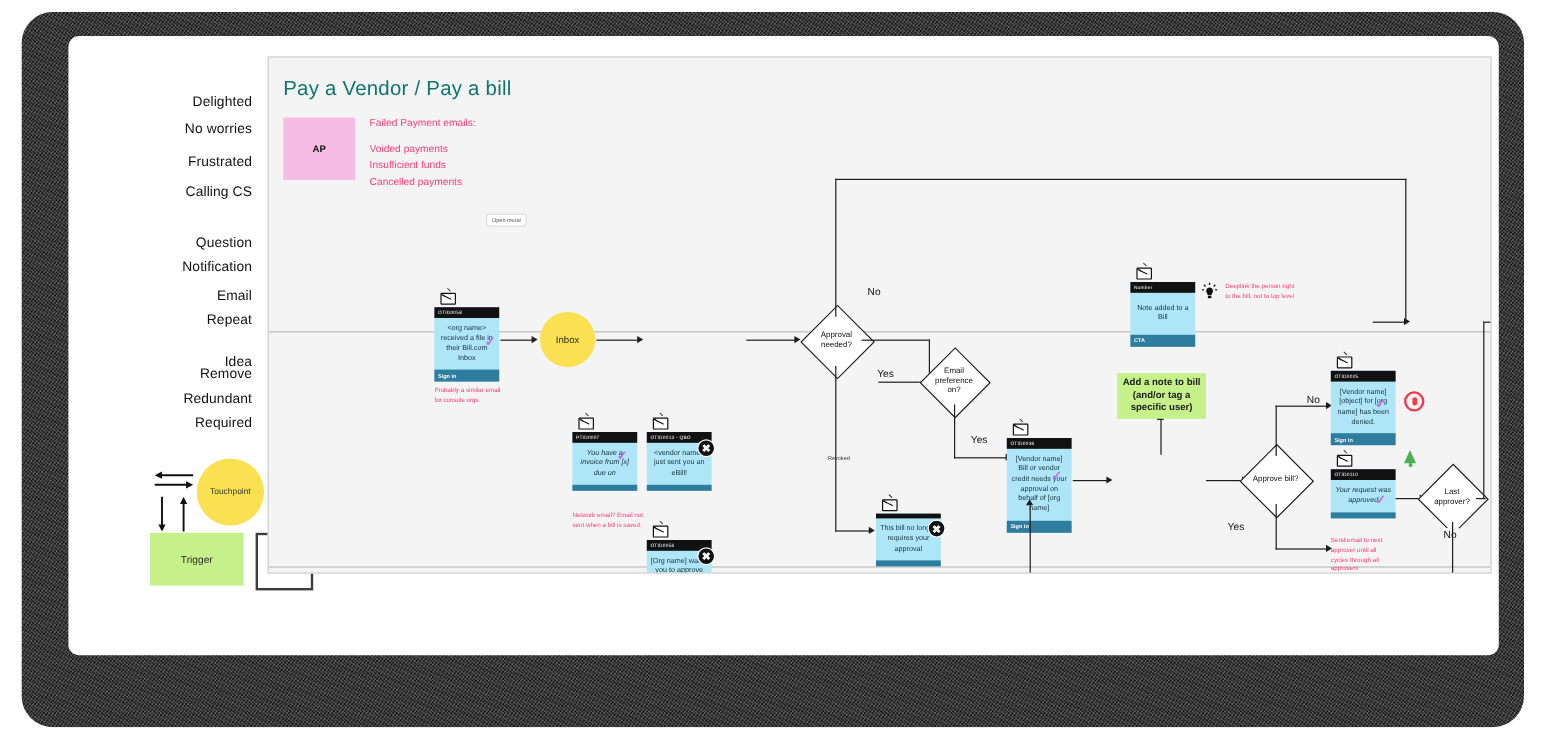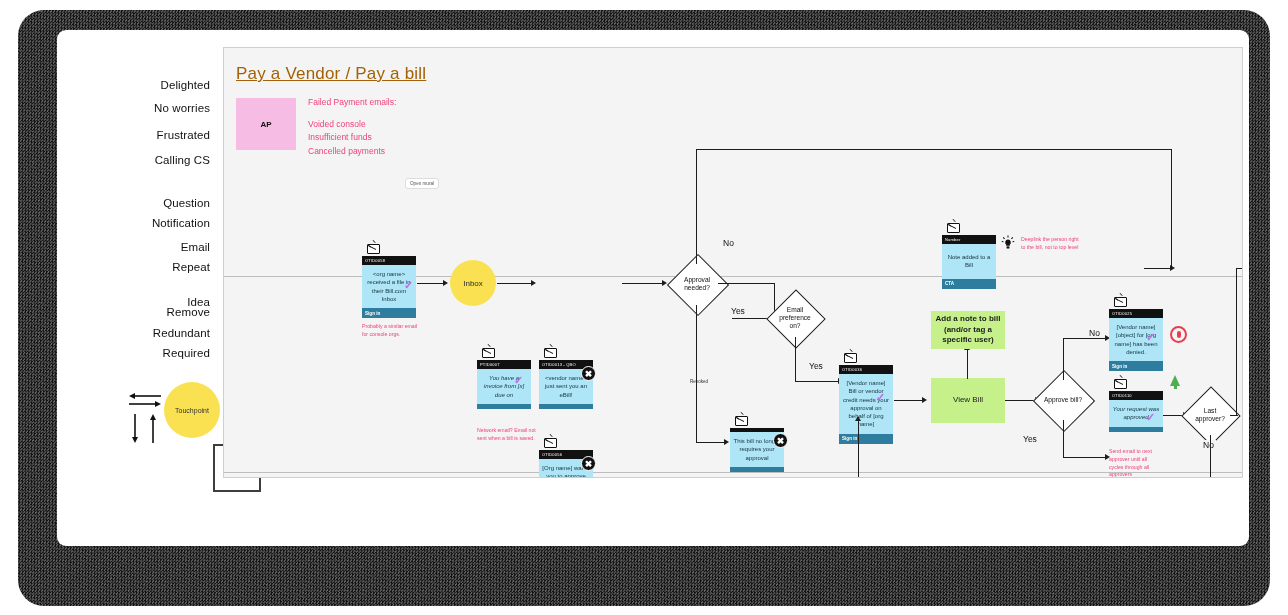--- a/index.html
+++ b/index.html
@@ -50,21 +50,21 @@
     display:flex;align-items:center;justify-content:center;font-size:7px;color:#333;}
   .sh-email{position:absolute;left:106px;top:0px;width:50px;height:47px;background:#AEE5F7;
     display:flex;align-items:center;justify-content:center;font-size:8px;color:#2a2a2a;}
   .sh-trigger{position:absolute;left:0px;top:62px;width:78px;height:44px;background:#C6F18A;
     display:flex;align-items:center;justify-content:center;font-size:8.5px;color:#2a2a2a;}
   .sh-note{position:absolute;left:88px;top:62px;width:44px;height:44px;background:#fff;border:2.5px solid #3d3d3d;
     display:flex;align-items:center;justify-content:center;font-size:8px;color:#2a2a2a;}
 
   
   .canvas{position:absolute;left:166px;top:17px;width:1018px;height:429px;background:#F4F4F4;border:1px solid #CFCFCF;overflow:hidden;}
-  .canvas-title{position:absolute;left:12px;top:16px;font-size:17px;color:#a16207;letter-spacing:.2px;text-decoration:underline;}
+  .canvas-title{position:absolute;left:12px;top:16px;font-size:17px;color:#0f766e;letter-spacing:.2px;}
   .ap-box{position:absolute;left:12px;top:50px;width:60px;height:52px;background:#F7BCE4;
     display:flex;align-items:center;justify-content:center;font-size:8px;font-weight:bold;color:#111;}
   .failed{position:absolute;left:84px;top:48px;font-size:8.5px;color:#F0427A;line-height:1.55;}
   .failed .hd{margin-bottom:9px;}
   .open-mural{position:absolute;left:181px;top:130px;font-size:4.6px;color:#555;background:#fff;border:1px solid #ddd;
     border-radius:3px;padding:2px 4px;}
 
   
   .node{position:absolute;box-sizing:border-box;}
   .trigger{background:#C6F18A;display:flex;align-items:center;justify-content:center;text-align:center;
@@ -272,40 +272,43 @@
             <path d="M28 53 V29" stroke="#111" stroke-width="1.6"></path>
               <path d="M28 24 L25 30 L31 30 Z" fill="#111"></path>
           </svg>
         </div>
         <div class="sh-circle">
           <span>Touchpoint</span>
         </div>
         <div class="sh-email">
           <span>Email</span>
         </div>
+        <div class="sh-trigger">
+          <span>Trigger</span>
+        </div>
         <div class="sh-note">
           <span>Note</span>
         </div>
       </div>
     </div>
 
     <div class="canvas">
 
       <div class="hr-band" style="top:228px;"></div>
       <div class="hr-band" style="top:424px;"></div>
 
       <div class="canvas-title">Pay a Vendor / Pay a bill</div>
 
       <div class="ap-box">
         <span>AP</span>
       </div>
 
       <div class="failed">
         <div class="hd">Failed Payment emails:</div>
-        <div>Voided console</div>
+        <div>Voided payments</div>
         <div>Insufficient funds</div>
         <div>Cancelled payments</div>
       </div>
 
       <div class="open-mural">Open mural</div>
 
       <div class="env" style="left:143px;top:196px;"></div>
       <div class="card" style="left:138px;top:208px;">
         <div class="hdr">OTID0058</div>
         <div class="body">&lt;org name&gt; received a file in their Bill.com Inbox</div>
@@ -398,23 +401,20 @@
       <div class="card" style="left:615px;top:317px;">
         <div class="hdr">OTID0036</div>
         <div class="body">[Vendor name] Bill or vendor credit needs your approval on behalf of [org name]</div>
         <div class="cta">Sign in</div>
       </div>
       <div class="tick" style="left:652px;top:344px;">✓</div>
 
       <div class="ln lnh" style="left:670px;top:352px;width:30px;"></div>
       <div class="arrow r" style="left:698px;top:348.5px;"></div>
 
-      <div class="node trigger" style="left:707px;top:330px;width:74px;height:45px;">
-        <span>View Bill</span>
-      </div>
       <div class="ln lnv" style="left:743px;top:301px;height:30px;"></div>
       <div class="arrow u" style="left:740px;top:297px;"></div>
       <div class="node trigger" style="left:707px;top:263px;width:74px;height:38px;font-weight:bold;">
         <span>Add a note to bill (and/or tag a specific user)</span>
       </div>
 
       <div class="env" style="left:723px;top:175px;"></div>
       <div class="card" style="left:718px;top:187px;">
         <div class="hdr">Number</div>
         <div class="body" style="padding:9px 3px;">Note added to a Bill</div>

